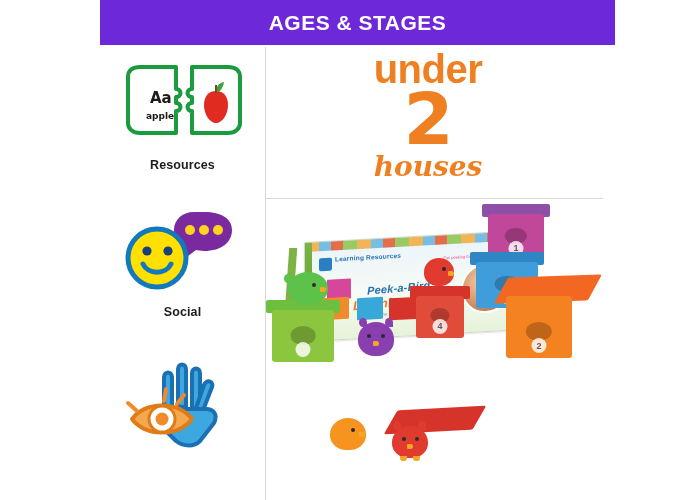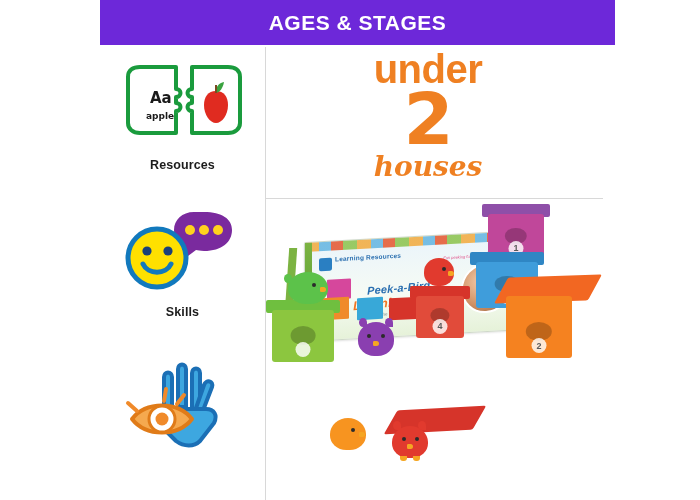--- a/index.html
+++ b/index.html
@@ -310,21 +310,21 @@
           <circle cx="96" cy="24" r="5" fill="#ffd21e"></circle>
 
           <circle cx="35" cy="52" r="29" fill="#ffe000" stroke="#1279bd" stroke-width="5"></circle>
           <circle cx="25" cy="45" r="4.6" fill="#1a3f7a"></circle>
           <circle cx="46" cy="45" r="4.6" fill="#1a3f7a"></circle>
           <path d="M21 58 C26 69 44 69 49 58" fill="none" stroke="#1279bd" stroke-width="5" stroke-linecap="round"></path>
         </svg>
       </div>
     </div>
     <div class="skill-label">
-      <div>Skills</div>
+      <div>Social</div>
     </div>
   </div>
 
   <div class="skill-block" id="skill-handeye">
     <div class="skill-art">
       <div class="handeye-wrap">
         <svg width="126" height="92" viewBox="0 0 126 92">
 
           <g fill="#3da7e0" stroke="#1b6fb5" stroke-width="4" stroke-linejoin="round" stroke-linecap="round">
             <path d="M44 16 C44 10 52 10 52 16 L52 46 L44 46 Z"></path>

